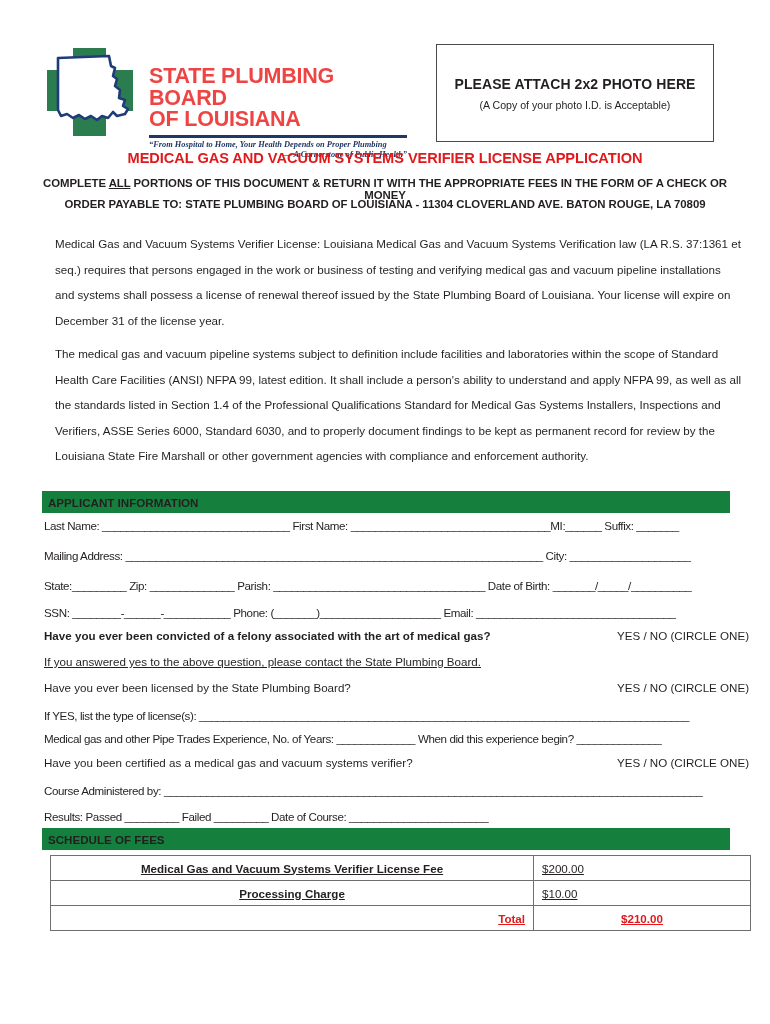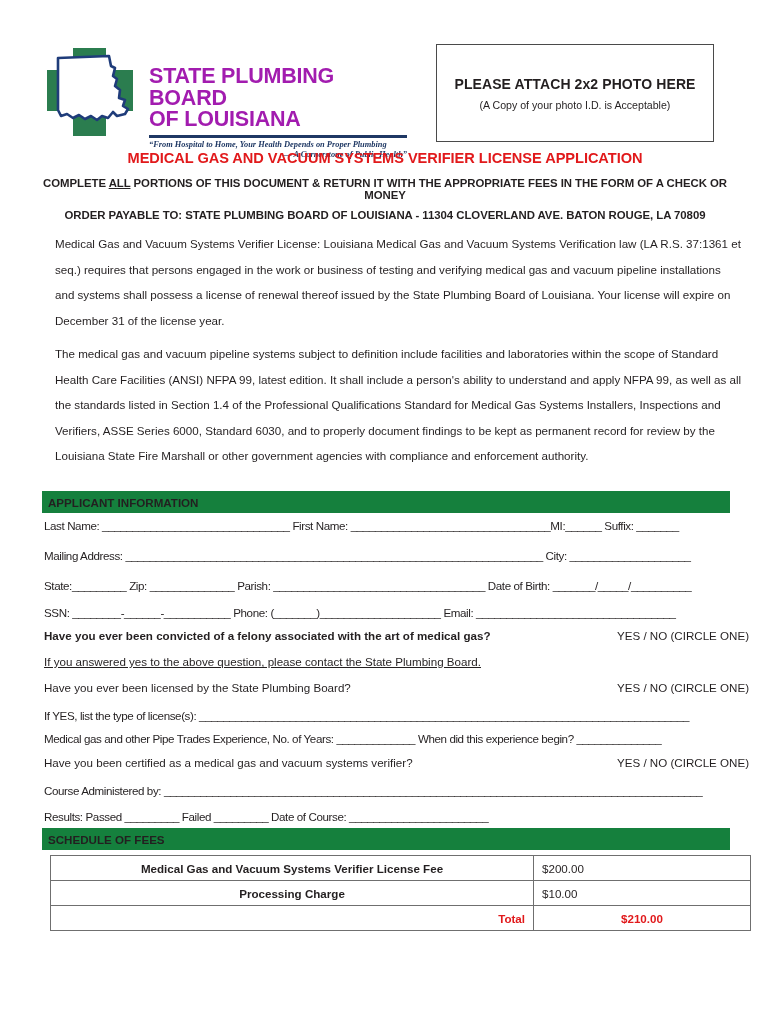--- a/index.html
+++ b/index.html
@@ -43,21 +43,21 @@
     width: 94px;
     height: 92px;
   }
   .logo-text {
     position: absolute;
     left: 104px;
     top: 22px;
     width: 262px;
   }
   .logo-title {
-    color: #a21caf;
+    color: #ef4444;
     font-weight: bold;
     font-size: 21.5px;
     line-height: 21.5px;
     letter-spacing: -0.2px;
     font-family: "Liberation Sans", sans-serif;
     white-space: pre-line;
   }
   .logo-rule {
     margin-top: 4px;
     width: 258px;
@@ -117,21 +117,21 @@
     position: absolute;
     left: 40px;
     width: 690px;
     text-align: center;
     font-size: 11.4px;
     font-weight: bold;
     color: #231f20;
     letter-spacing: -0.05px;
   }
   .instruction.l1 { top: 177px; }
-  .instruction.l2 { top: 198px; margin-top: 11px; }
+  .instruction.l2 { top: 198px; }
   .instruction u { text-decoration: underline; }
 
   
   .para {
     position: absolute;
     left: 43px;
     width: 688px;
     font-size: 11.6px;
     line-height: 25.6px;
     color: #231f20;
@@ -189,20 +189,21 @@
     width: 666px;
     border-collapse: collapse;
     table-layout: fixed;
   }
   .fee-table td {
     border: 1.1px solid #6f6f6f;
     height: 24px;
     font-size: 11.6px;
     color: #231f20;
     padding: 0 8px;
+    text-decoration: underline;
   }
   .fee-table td.label {
     text-align: center;
     font-weight: bold;
     width: 466px;
   }
   .fee-table td.amount {
     text-align: left;
     width: 200px;
   }

